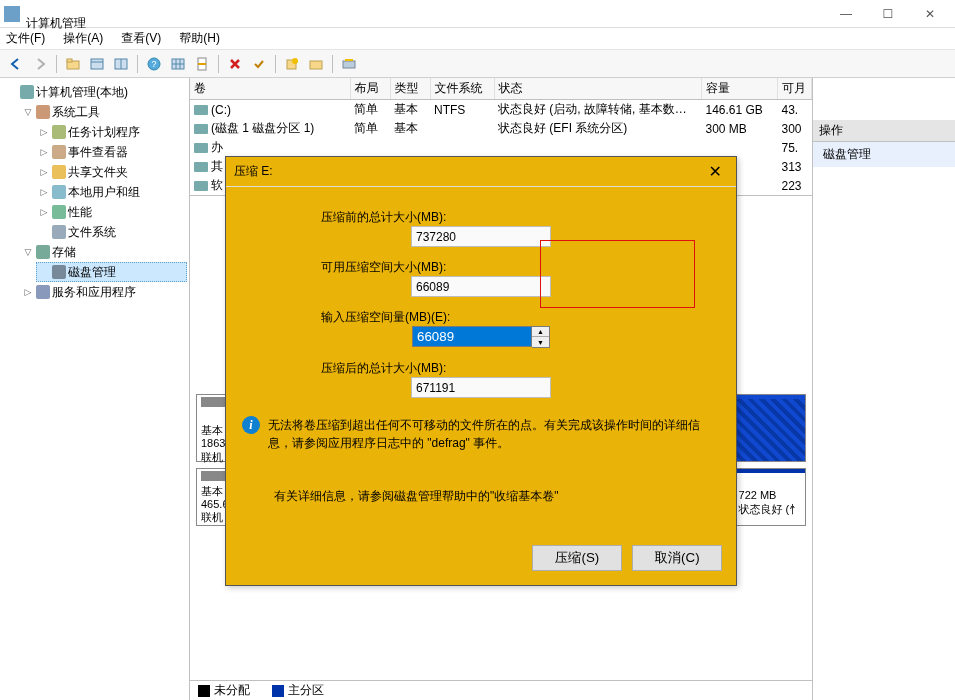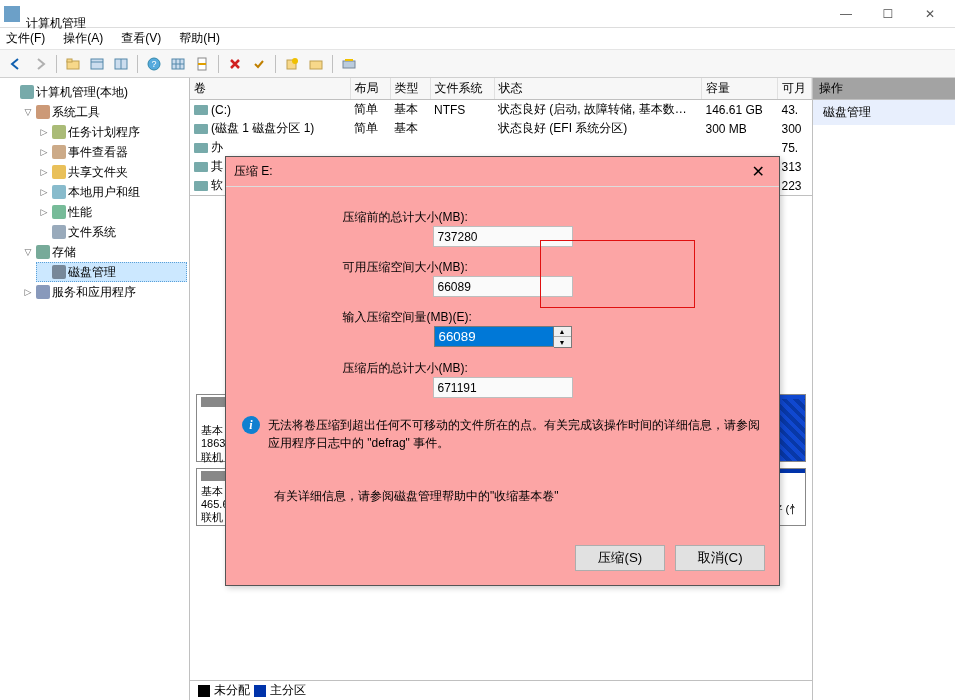--- a/index.html
+++ b/index.html
@@ -27,46 +27,46 @@
   .tree ul { list-style:none; margin:0; padding-left:16px; }
   .tree > ul { padding-left:2px; }
   .tree li { white-space:nowrap; line-height:18px; }
   .tree .row { display:flex; align-items:center; gap:2px; padding:1px 2px; }
   .tree .row.sel { background:#cce8ff; border:1px dotted #5aa0d8; padding:0 1px; }
   .tree .exp { width:12px; display:inline-block; text-align:center; color:#666; font-size:9px; }
   .tree .ic { width:14px; height:14px; display:inline-block; background:#8aa; border-radius:2px; }
 
   .midpane { flex:1; display:flex; flex-direction:column; border-right:1px solid #c0c0c0; position:relative; }
   .rightpane { width:142px; }
-  .rightpane .hdr { background:#a3a3a3; border-bottom:1px solid #c0c0c0; padding:2px 6px; font-weight:normal; }
+  .rightpane .hdr { background:#e5e5e5; border-bottom:1px solid #c0c0c0; padding:2px 6px; font-weight:normal;margin-top:42px; }
   .rightpane .ritem { padding:4px 10px; }
   .rightpane .ritem.title { background:#e8effd; }
   .rightpane .ritem.exp { display:flex; align-items:center; justify-content:space-between; padding-left:20px; }
 
   
   .midpane-inner { position:absolute; inset:0; overflow:hidden; }
   .voltable { border-bottom:1px solid #c0c0c0; }
   .voltable table { width:100%; border-collapse:collapse; table-layout:fixed; }
   .voltable th { text-align:left; font-weight:normal; background:#f7f7f7; border-right:1px solid #e0e0e0; border-bottom:1px solid #c0c0c0; padding:2px 4px; height:20px; }
   .voltable td { padding:1px 4px; white-space:nowrap; overflow:hidden; text-overflow:ellipsis; }
   .voltable .volico { width:14px; height:10px; display:inline-block; background:#7aa; border-radius:1px; margin-right:3px; vertical-align:middle; }
 
   
   .diskarea { position:absolute; left:0; right:0; bottom:20px; padding:6px; }
   .diskrow { display:flex; align-items:stretch; height:58px; margin-bottom:6px; }
   .diskhdr { width:120px; background:#fff; border:1px solid #888; padding:4px; font-size:11px; line-height:1.2; position:relative; }
   .diskhdr .dicon { width:40px; height:10px; background:#888; position:absolute; left:4px; top:2px; }
   .diskhdr .dinfo { margin-top:12px; }
   .diskparts { flex:1; display:flex; border:1px solid #888; border-left:none; }
   .part { border-left:1px solid #888; padding:2px 4px; font-size:11px; line-height:1.25; overflow:hidden; border-top:4px solid #03a; }
-  .legend { position:absolute; bottom:0; left:0; right:0; height:20px; border-top:1px solid #c0c0c0; display:flex; align-items:center; gap:4px; padding:0 8px; background:#fff; }
+  .legend { position:absolute; bottom:0; left:0; right:0; height:20px; border-top:1px solid #c0c0c0; display:flex; align-items:center; gap:22px; padding:0 8px; background:#fff; }
   .legend .sw { width:12px; height:12px; display:inline-block; margin-right:4px; vertical-align:middle; }
 
   
-  .dialog { position:absolute; left:225px; top:156px; width:555px; background:#fca5a5; border:1px solid #555; box-shadow:2px 2px 6px rgba(0,0,0,.2); z-index:100; font-size:12px; }
+  .dialog { position:absolute; left:225px; top:156px; width:512px; background:#eab308; border:1px solid #555; box-shadow:2px 2px 6px rgba(0,0,0,.2); z-index:100; font-size:12px; }
   .dialog .dtitle { display:flex; align-items:center; height:30px; padding:0 8px; border-bottom:1px solid #ddd; }
   .dialog .dtitle .t { flex:1; }
   .dialog .dtitle .dclose { font-size:16px; cursor:default; padding:2px 6px; }
   .dialog .dbody { padding:10px 14px; }
   .dialog .fld { display:flex; align-items:center; margin:12px 0;flex-direction:column; }
   .dialog .fld label { width:320px; }
   .dialog .fld .val { width:140px; height:21px; border:1px solid #bdbdbd; background:#fafafa; padding:0 4px; display:flex; align-items:center; }
   .dialog .fld .spin { display:flex; }
   .dialog .fld .spin input { width:120px; height:21px; border:1px solid #7a7a7a; background:#fff; padding:0 4px; color:#fff; }
   .dialog .fld .spin input.selected { background:#0078d7; }

